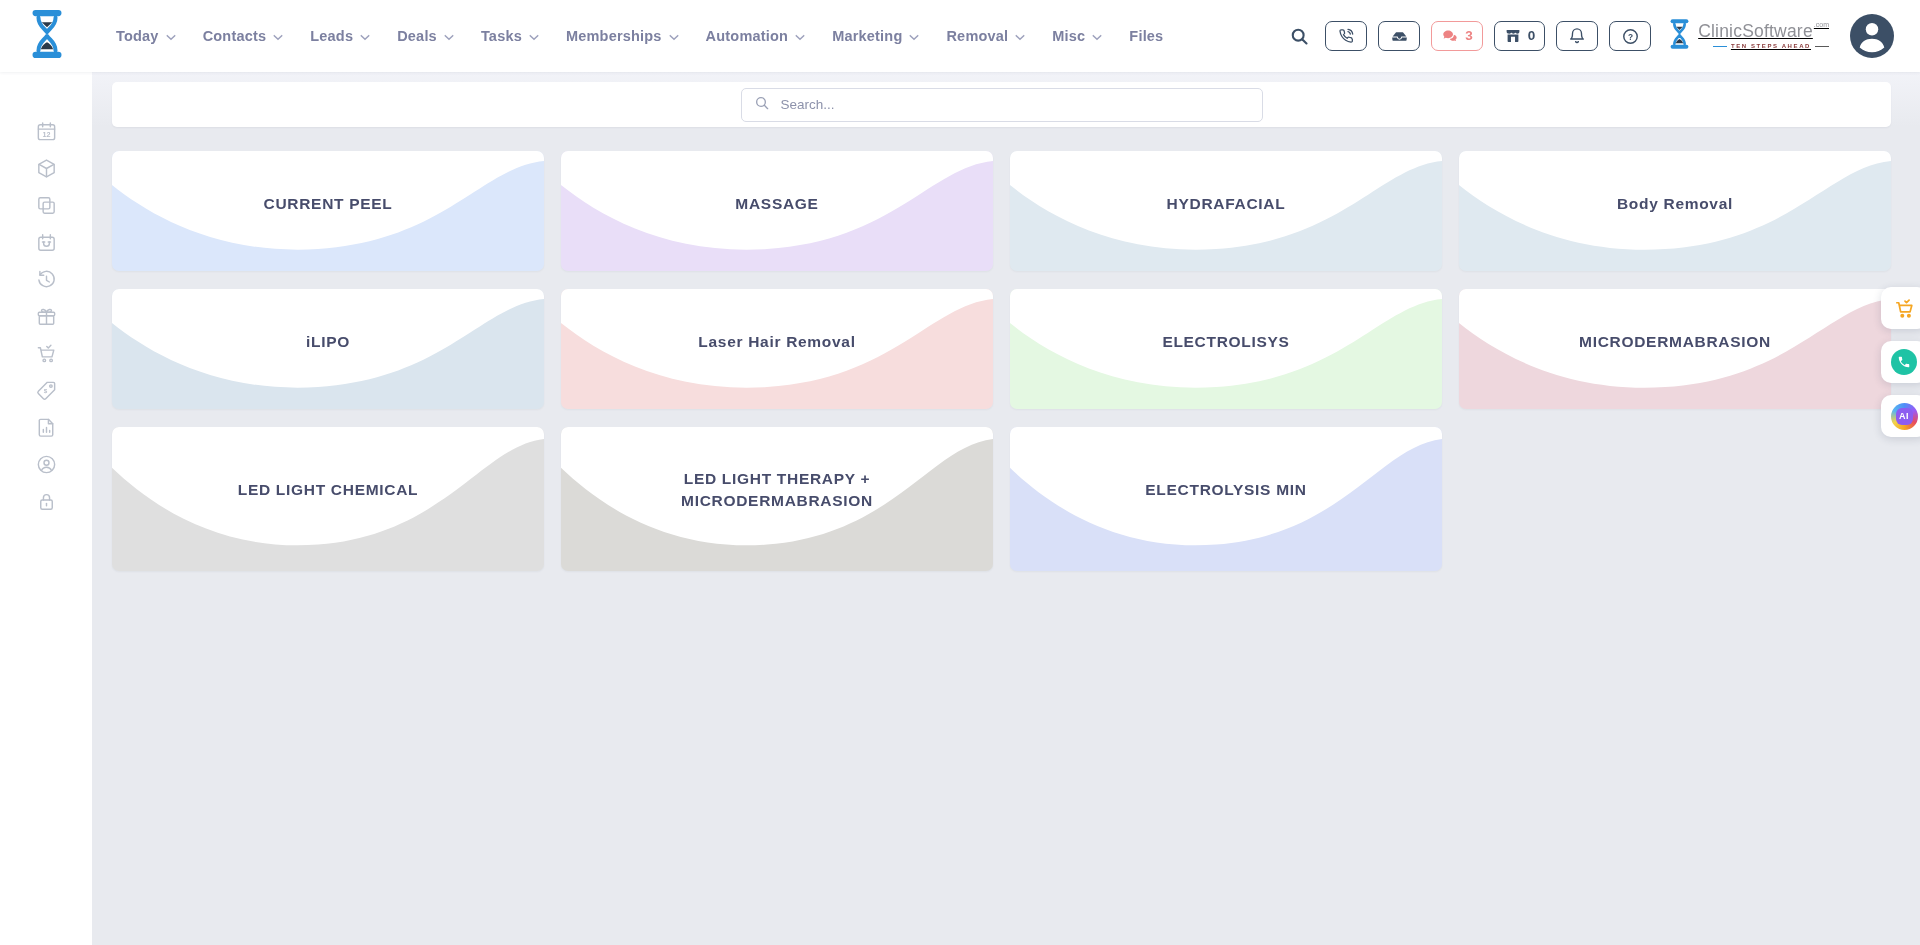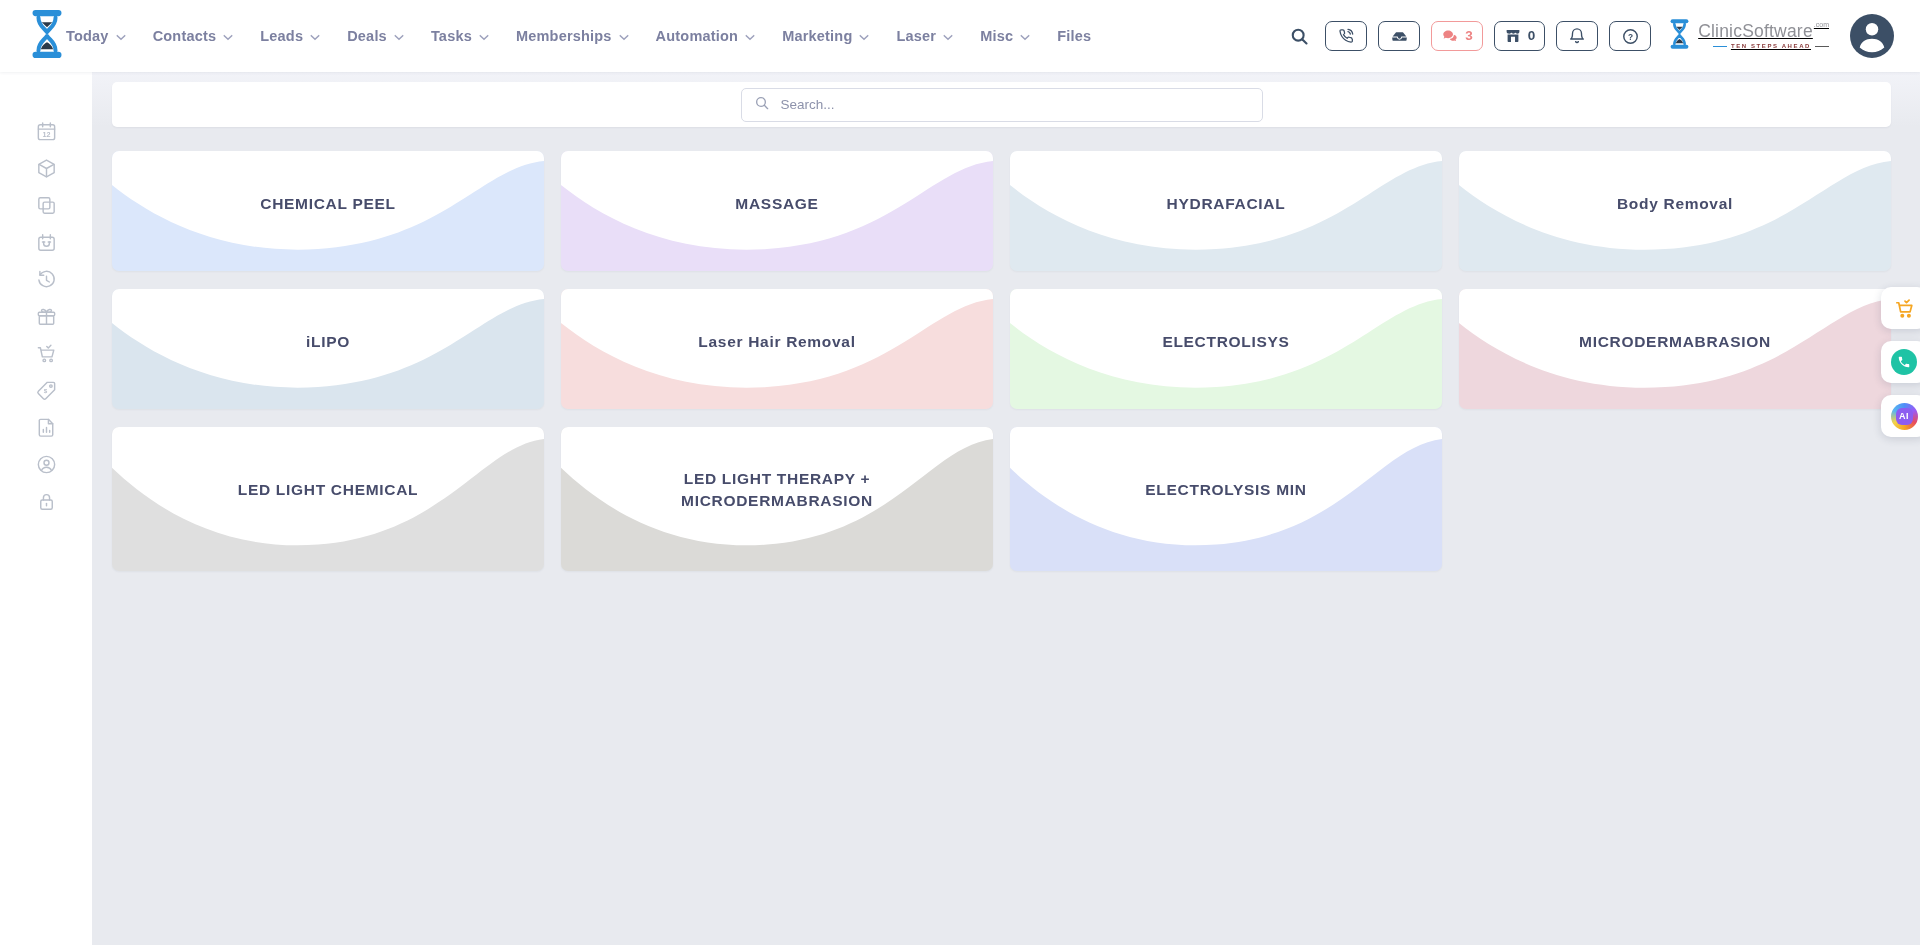--- a/index.html
+++ b/index.html
@@ -17,21 +17,21 @@
   body{
     width:1920px;height:945px;position:relative;overflow:hidden;
     font-family:"Liberation Sans",sans-serif;background:var(--bg);
   }
   
   .topbar{
     position:absolute;top:0;left:0;right:0;height:72px;background:#fff;
     display:flex;align-items:center;z-index:30;box-shadow:0 1px 3px rgba(40,50,80,.07);
   }
   .app-logo{margin-left:28px;flex:0 0 auto;display:flex;align-items:center;}
-  .main-nav{display:flex;align-items:center;gap:27px;}
+  .main-nav{display:flex;align-items:center;gap:27px;margin-left:50px;}
   .nav-item{display:flex;align-items:center;gap:7px;color:var(--nav-text);
     font-size:14.5px;font-weight:600;letter-spacing:.2px;cursor:pointer;text-decoration:none;white-space:nowrap;}
   .nav-item svg{margin-top:2px;}
   .tb-right{margin-left:auto;display:flex;align-items:center;gap:11px;margin-right:26px;}
   .tb-search{display:flex;align-items:center;margin-right:4px;cursor:pointer;}
   .tb-btn{height:30px;min-width:42px;padding:0 9px;border:1.6px solid var(--navy);border-radius:7px;
     background:#fff;display:flex;align-items:center;justify-content:center;gap:6px;cursor:pointer;}
   .tb-btn.red{border-color:var(--salmon-border);}
   .tb-badge{font-size:13.5px;font-weight:700;color:var(--navy);line-height:1;}
   .tb-btn.red .tb-badge{color:var(--salmon);}
@@ -158,21 +158,21 @@
       </a>
       <a class="nav-item">
     <span>Marketing</span>
         <span style="display:flex">
           <svg viewBox="0 0 12 8" width="10" height="7" fill="none" stroke="#9ea2bd" stroke-width="1.8" stroke-linecap="round" stroke-linejoin="round">
             <path d="M1.5 1.8 6 6.2l4.5-4.4"></path>
           </svg>
         </span>
       </a>
       <a class="nav-item">
-    <span>Laser</span>
+    <span>Removal</span>
         <span style="display:flex">
           <svg viewBox="0 0 12 8" width="10" height="7" fill="none" stroke="#9ea2bd" stroke-width="1.8" stroke-linecap="round" stroke-linejoin="round">
             <path d="M1.5 1.8 6 6.2l4.5-4.4"></path>
           </svg>
         </span>
       </a>
       <a class="nav-item">
     <span>Misc</span>
         <span style="display:flex">
           <svg viewBox="0 0 12 8" width="10" height="7" fill="none" stroke="#9ea2bd" stroke-width="1.8" stroke-linecap="round" stroke-linejoin="round">
@@ -356,21 +356,21 @@
         </svg>
       </span>
       <input type="text" placeholder="Search..." style="">
     </div>
   </div>
   <div class="grid" id="grid">
       <div class="card" style="background:#dbe7fb">
     <svg class="curve" viewBox="0 0 432 120" preserveAspectRatio="none">
       <path d="M0 0 H432 V10 C370 16 332 90 206 98 C108 104 40 66 0 34 Z" fill="#ffffff"></path>
         </svg>
-    <div class="card-label">CHEMICAL PEEL</div>
+    <div class="card-label">CURRENT PEEL</div>
       </div>
       <div class="card" style="background:#e9def8">
     <svg class="curve" viewBox="0 0 432 120" preserveAspectRatio="none">
       <path d="M0 0 H432 V10 C370 16 332 90 206 98 C108 104 40 66 0 34 Z" fill="#ffffff"></path>
         </svg>
     <div class="card-label">MASSAGE</div>
       </div>
       <div class="card" style="background:#dfe9f0">
     <svg class="curve" viewBox="0 0 432 120" preserveAspectRatio="none">
       <path d="M0 0 H432 V10 C370 16 332 90 206 98 C108 104 40 66 0 34 Z" fill="#ffffff"></path>

